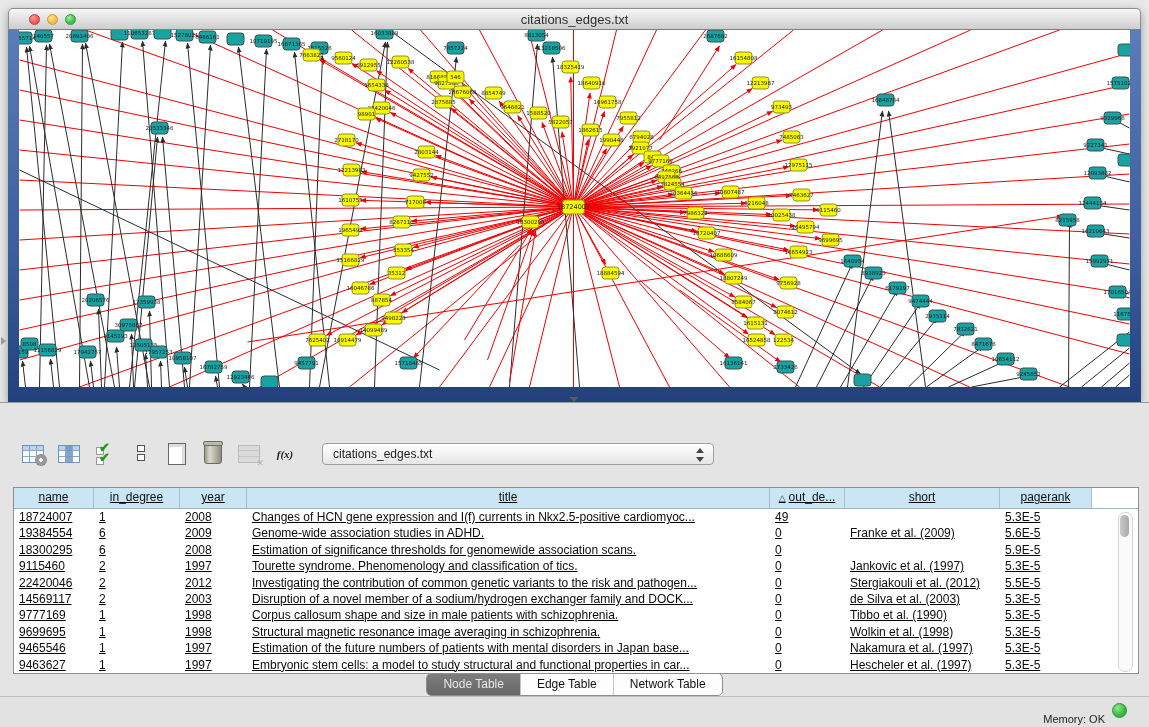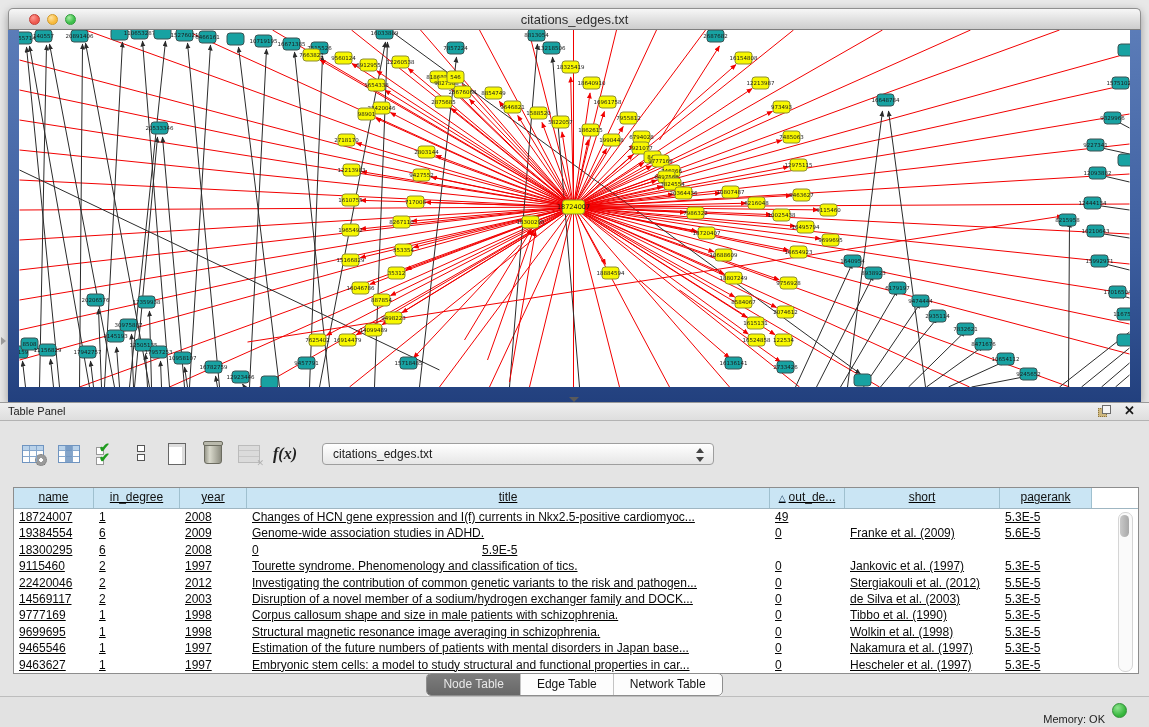--- a/index.html
+++ b/index.html
@@ -52,21 +52,21 @@
   .checks .bx{position:absolute;width:6px;height:6px;border:1px solid #999;background:#fff;}
   .rows-ic{width:8px;height:18px;display:flex;flex-direction:column;gap:2px;}
   .rows-ic i{display:block;width:8px;height:7px;border:1px solid #555;box-sizing:border-box;background:#fff;}
   .page-ic{position:relative;width:16px;height:20px;background:#fff;border:1px solid #666;
     box-shadow:inset -3px 3px 0 #ddd;}
   .trash-ic{position:relative;width:16px;height:19px;background:linear-gradient(90deg,#9a9a8d,#d9d9cc 30%,#8d8d80);border-radius:2px 2px 3px 3px;border:1px solid #6c6c60;}
   .trash-ic:before{content:"";position:absolute;left:-2px;top:-3px;width:18px;height:3px;background:#b9b9ac;border:1px solid #6c6c60;border-radius:2px;}
   .dis-table{position:relative;width:22px;height:18px;background:#d8d8d8;border:1px solid #aaa;box-sizing:border-box;opacity:.7;}
   .dis-table:before{content:"";position:absolute;left:0;top:4px;width:100%;height:1px;background:#bbb;box-shadow:0 6px 0 #bbb;}
   .dis-table:after{content:"✕";position:absolute;right:-5px;bottom:-6px;font-size:9px;color:#9b9b9b;}
-  .fx{font-family:"Liberation Serif",serif;font-style:italic;font-weight:bold;font-size:16px;color:#222;}
+  .fx{font-family:"Liberation Serif",serif;font-style:italic;font-weight:bold;font-size:11px;color:#222;}
   .combo{position:relative;margin-left:14px;width:392px;height:22px;border:1px solid #9e9e9e;border-radius:4px;
     background:linear-gradient(180deg,#ffffff,#e6e6e6);box-sizing:border-box;cursor:pointer;}
   .combo .val{position:absolute;left:10px;top:3px;font-size:12px;color:#1b1b1b;}
   .combo .stp{position:absolute;right:8px;top:4px;width:9px;height:14px;}
   .combo .stp i{position:absolute;left:0;width:0;height:0;border-left:4px solid transparent;border-right:4px solid transparent;}
   .combo .stp i.up{top:0;border-bottom:5px solid #444;}
   .combo .stp i.dn{bottom:0;border-top:5px solid #444;}
   
   .table-box{position:absolute;left:13px;top:84px;width:1126px;height:187px;background:#fff;
     border:1px solid #8d8d8d;box-sizing:border-box;overflow:hidden;text-decoration:underline;}
@@ -815,28 +815,20 @@
           </g>
       </svg>
     </div>
   </div>
 </div>
 
 <div class="split-arrow"></div>
 <div class="left-grip"></div>
 
 <div class="table-panel">
-  <div class="panel-titlebar">
-    <span class="ptitle">Table Panel</span>
-    <span class="float-ic">
-        <i class="sq1"></i>
-        <i class="sq2"></i>
-      </span>
-    <span class="close-ic">✕</span>
-  </div>
 
   <div class="toolbar">
     <div class="tbtn">
       <div class="grid-ic">
           <div class="topband"></div>
           <div class="gear"></div>
         </div>
     </div>
     <div class="tbtn">
       <div class="grid-ic">
@@ -905,20 +897,21 @@
           <div class="td" style="width: 67px;">2009</div>
           <div class="td" style="width: 523px;">Genome-wide association studies in ADHD.</div>
           <div class="td" style="width: 75px;">0</div>
           <div class="td" style="width: 155px;">Franke et al. (2009)</div>
           <div class="td" style="width: 92px;">5.6E-5</div>
         </div>
         <div class="trow">
           <div class="td" style="width: 80px;">18300295</div>
           <div class="td" style="width: 86px;">6</div>
           <div class="td" style="width: 67px;">2008</div>
+          <div class="td" style="width: 523px;">Estimation of significance thresholds for genomewide association scans.</div>
           <div class="td" style="width: 75px;">0</div>
           <div class="td" style="width: 155px; margin-top: 40px;">Dudbridge et al. (2008)</div>
           <div class="td" style="width: 92px;">5.9E-5</div>
         </div>
         <div class="trow">
           <div class="td" style="width: 80px;">9115460</div>
           <div class="td" style="width: 86px;">2</div>
           <div class="td" style="width: 67px;">1997</div>
           <div class="td" style="width: 523px;">Tourette syndrome. Phenomenology and classification of tics.</div>
           <div class="td" style="width: 75px;">0</div>

